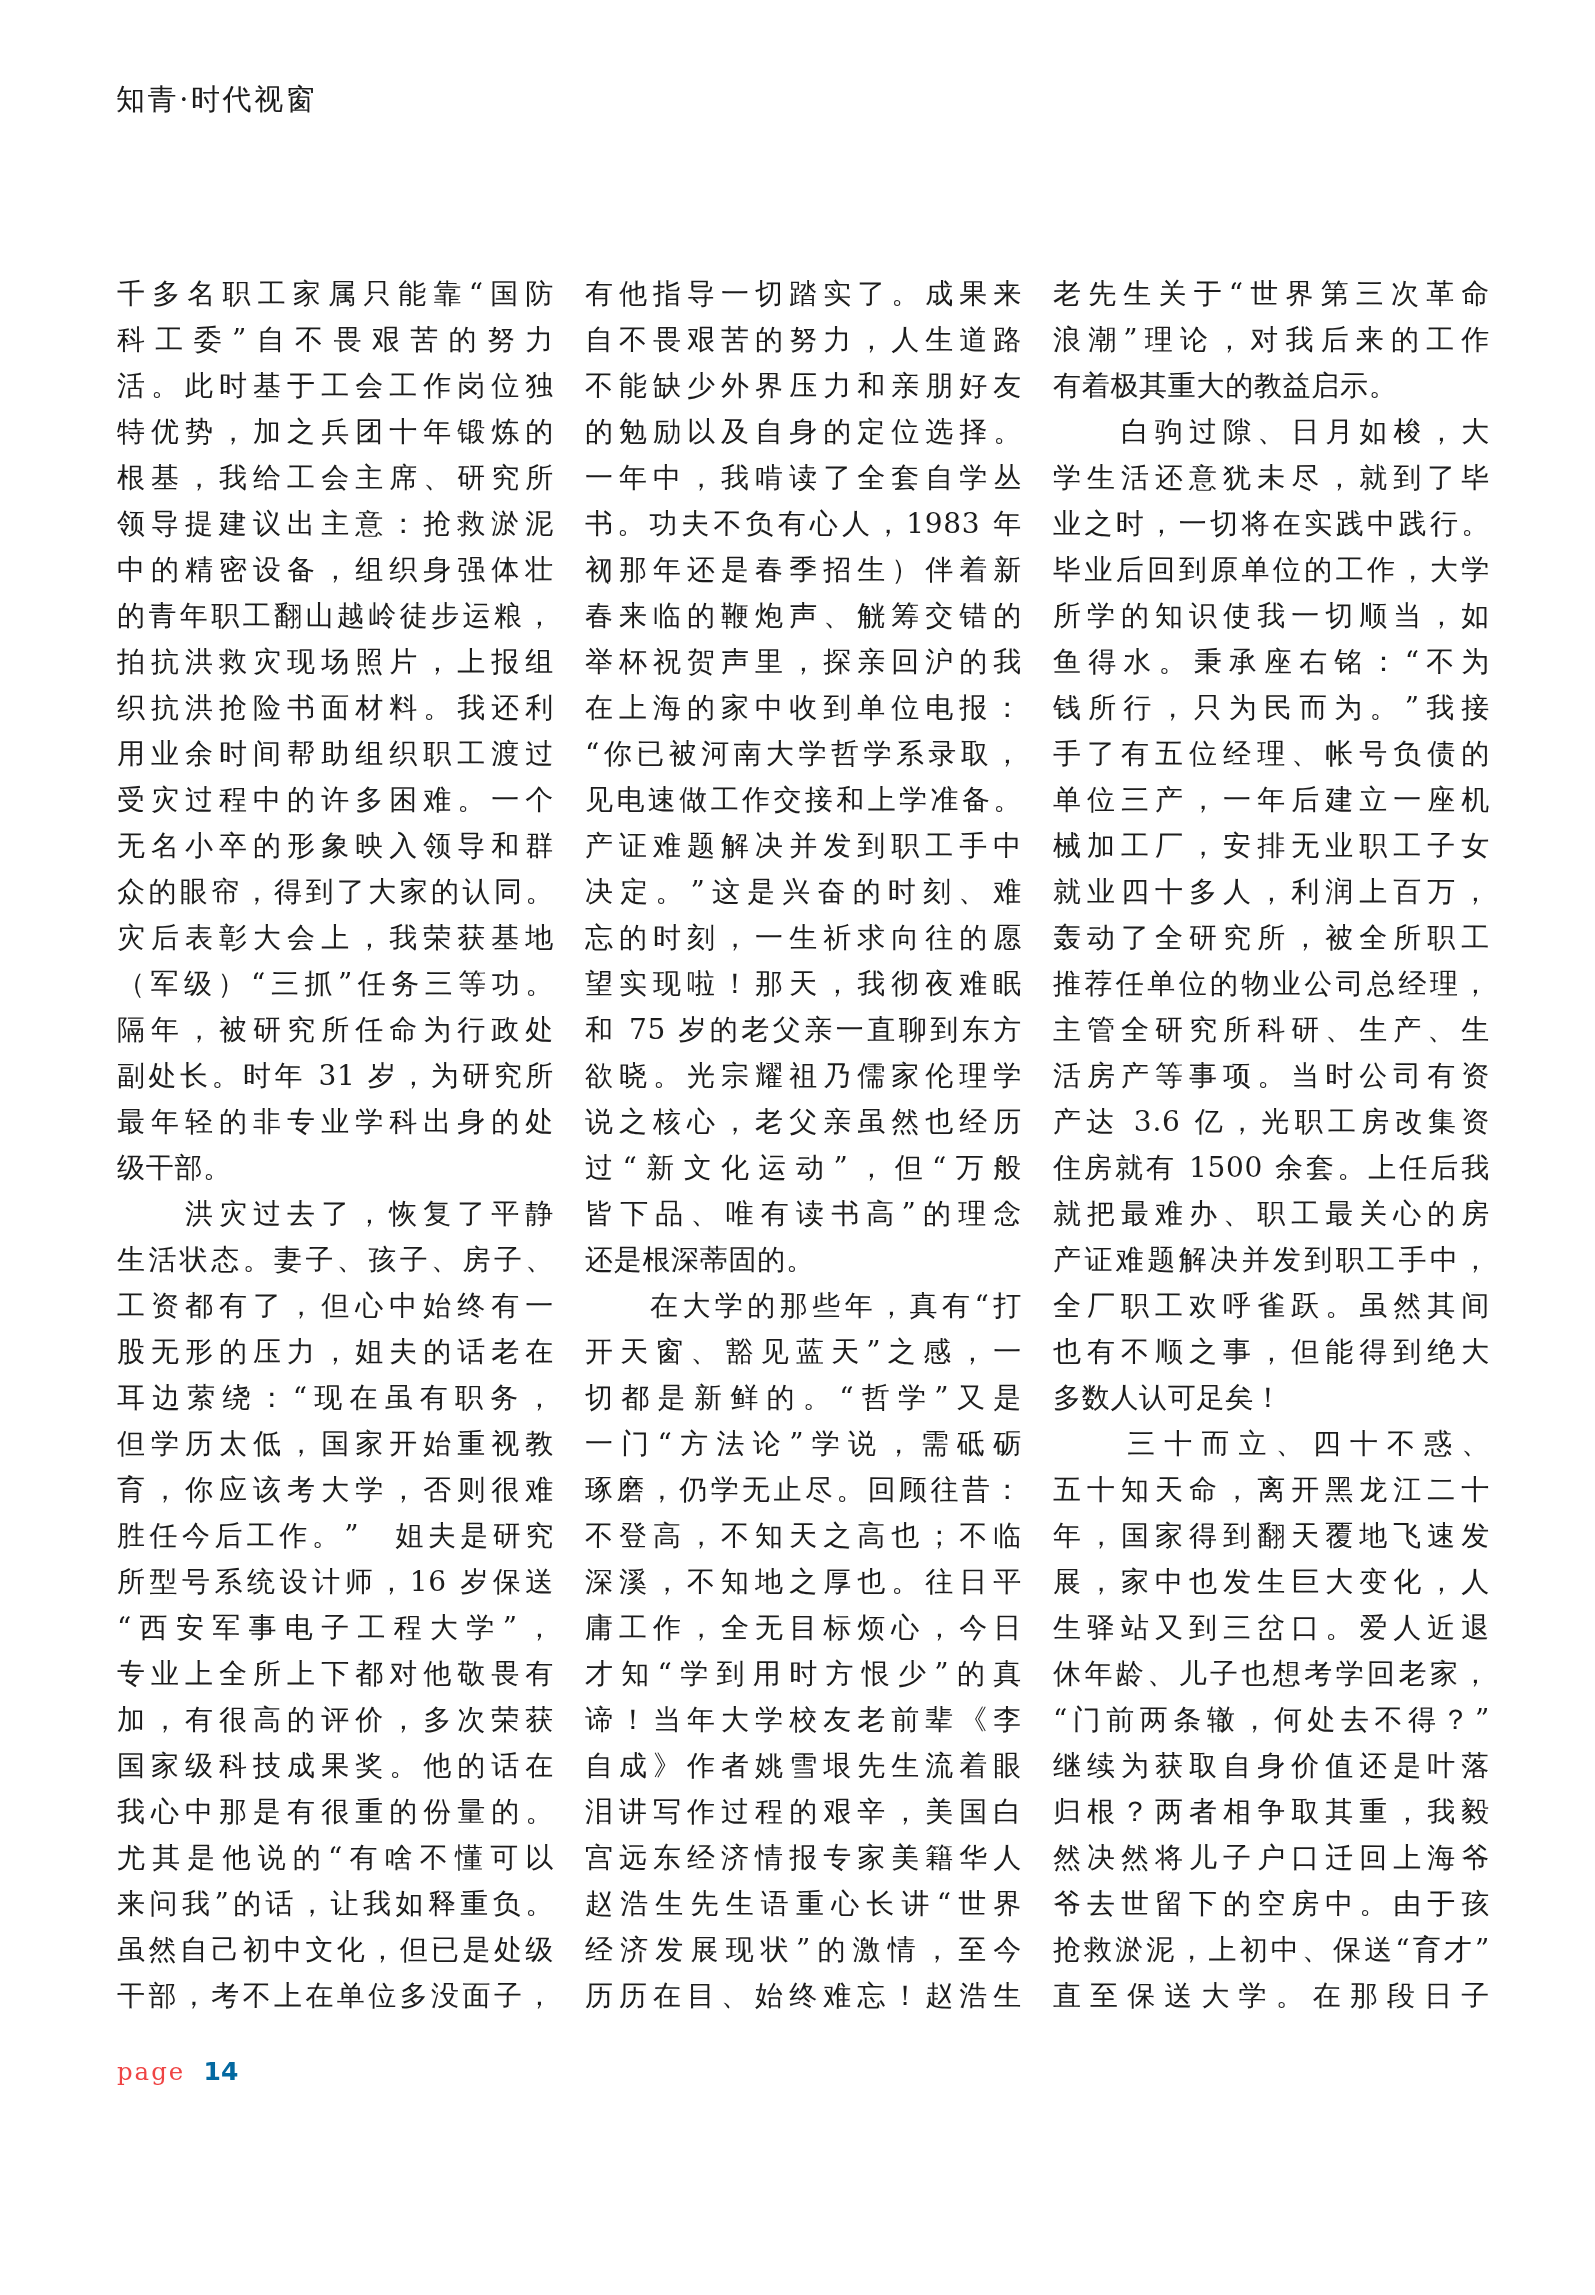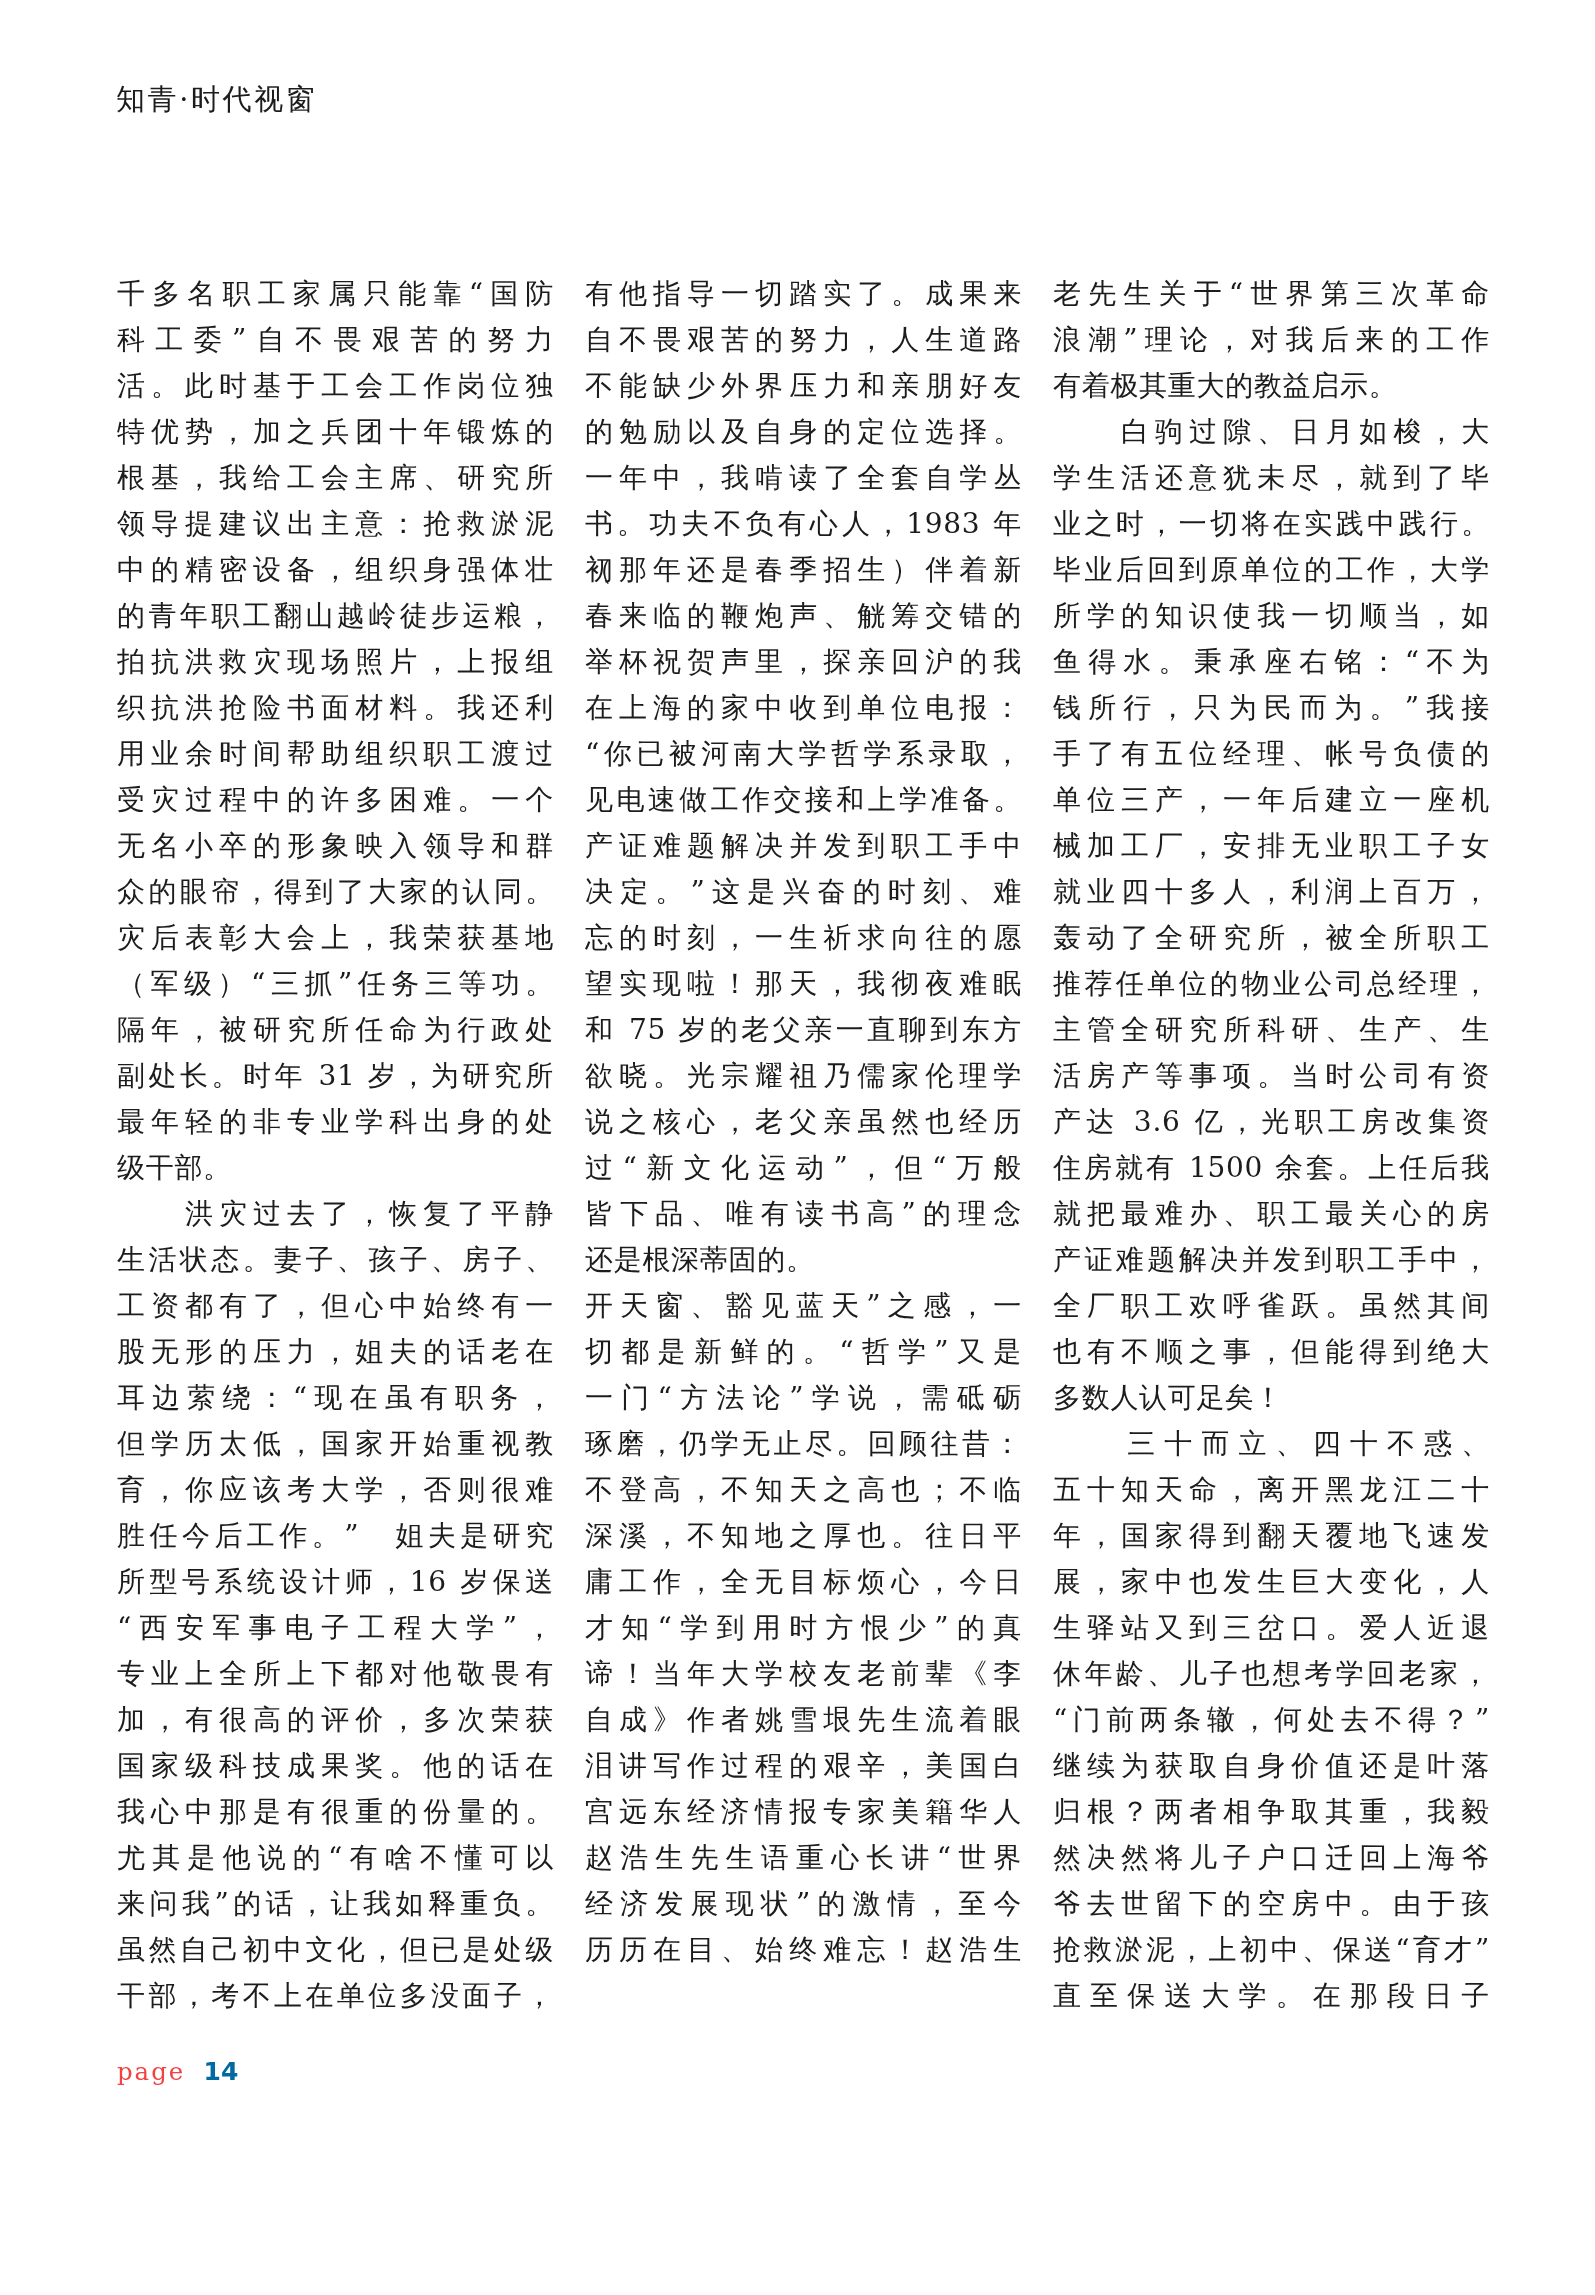--- a/index.html
+++ b/index.html
@@ -132,20 +132,21 @@
         <div class="line">产证难题解决并发到职工手中</div>
         <div class="line">决定。”这是兴奋的时刻、难</div>
         <div class="line">忘的时刻，一生祈求向往的愿</div>
         <div class="line">望实现啦！那天，我彻夜难眠</div>
         <div class="line">和 75 岁的老父亲一直聊到东方</div>
         <div class="line">欲晓。光宗耀祖乃儒家伦理学</div>
         <div class="line">说之核心，老父亲虽然也经历</div>
         <div class="line">过“新文化运动”，但“万般</div>
         <div class="line">皆下品、唯有读书高”的理念</div>
         <div class="line short">还是根深蒂固的。</div>
+        <div class="line">　　在大学的那些年，真有“打</div>
         <div class="line">开天窗、豁见蓝天”之感，一</div>
         <div class="line">切都是新鲜的。“哲学”又是</div>
         <div class="line">一门“方法论”学说，需砥砺</div>
         <div class="line">琢磨，仍学无止尽。回顾往昔：</div>
         <div class="line">不登高，不知天之高也；不临</div>
         <div class="line">深溪，不知地之厚也。往日平</div>
         <div class="line">庸工作，全无目标烦心，今日</div>
         <div class="line">才知“学到用时方恨少”的真</div>
         <div class="line">谛！当年大学校友老前辈《李</div>
         <div class="line">自成》作者姚雪垠先生流着眼</div>

